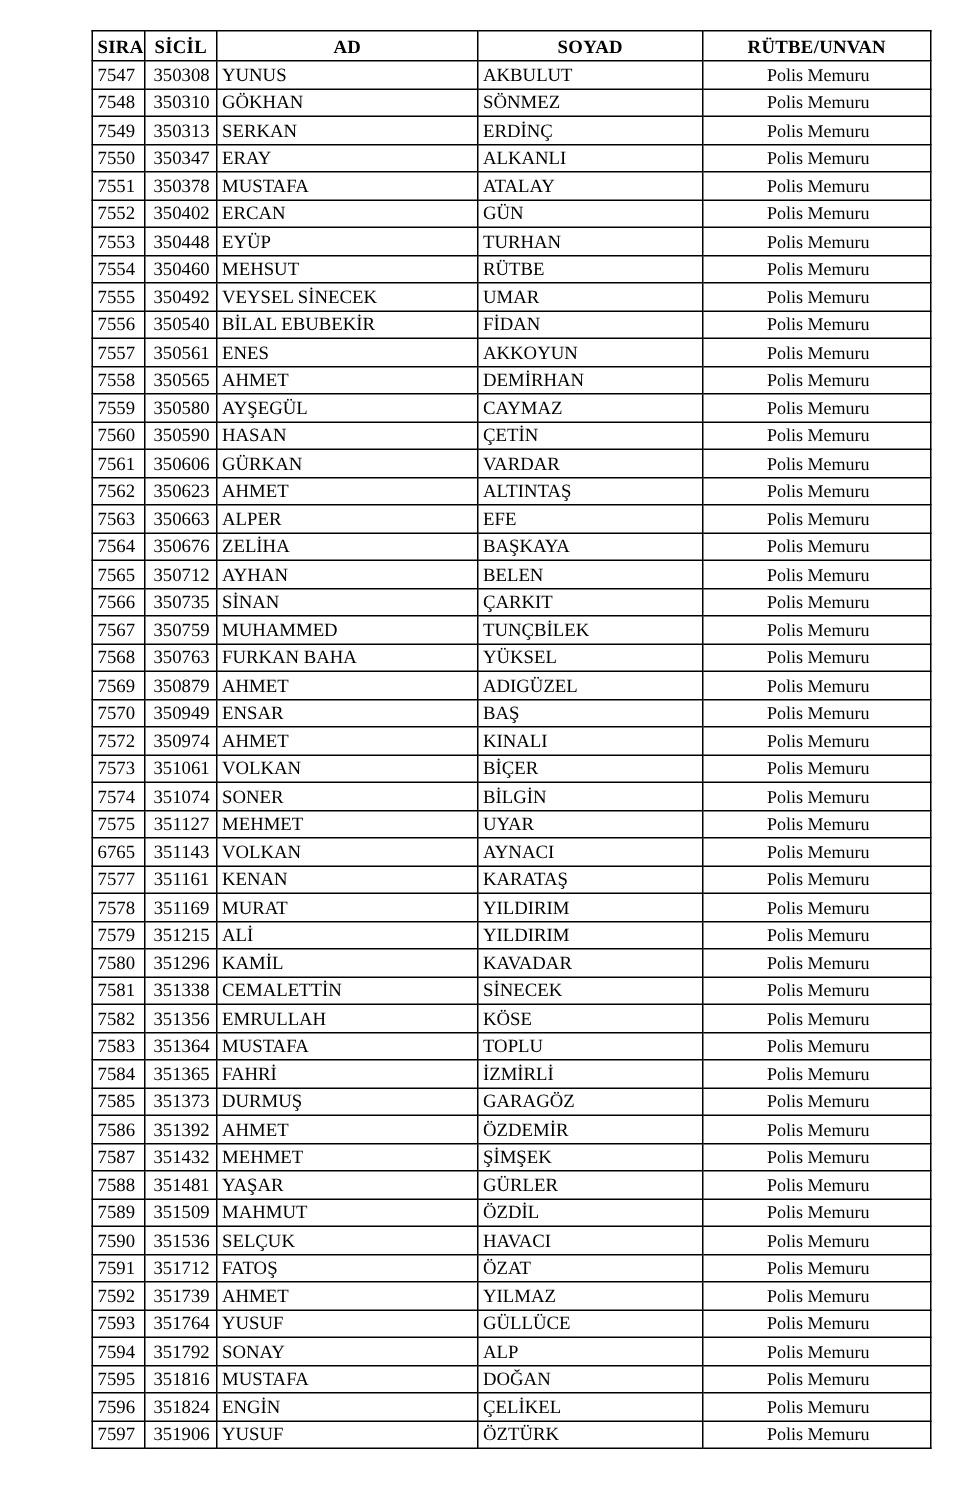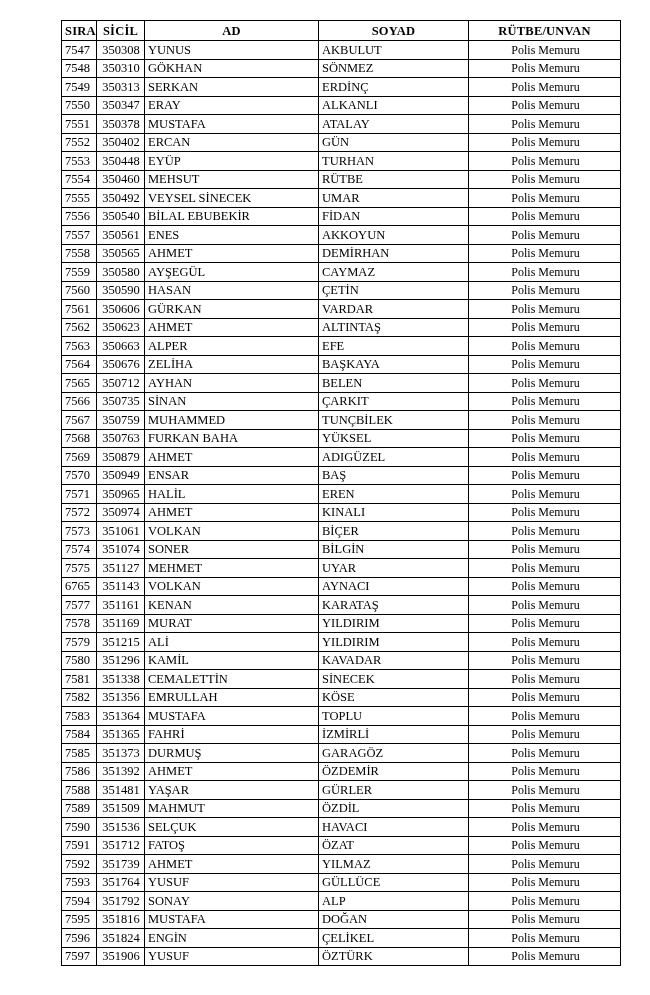--- a/index.html
+++ b/index.html
@@ -265,27 +265,20 @@
           <td class="cell-rutbe">Polis Memuru</td>
         </tr>
         <tr>
           <td class="cell-sira">7570</td>
           <td class="cell-sicil">350949</td>
           <td class="cell-ad">ENSAR</td>
           <td class="cell-soyad">BAŞ</td>
           <td class="cell-rutbe">Polis Memuru</td>
         </tr>
         <tr>
-          <td class="cell-sira">7571</td>
-          <td class="cell-sicil">350965</td>
-          <td class="cell-ad">HALİL</td>
-          <td class="cell-soyad">EREN</td>
-          <td class="cell-rutbe">Polis Memuru</td>
-        </tr>
-        <tr>
           <td class="cell-sira">7572</td>
           <td class="cell-sicil">350974</td>
           <td class="cell-ad">AHMET</td>
           <td class="cell-soyad">KINALI</td>
           <td class="cell-rutbe">Polis Memuru</td>
         </tr>
         <tr>
           <td class="cell-sira">7573</td>
           <td class="cell-sicil">351061</td>
           <td class="cell-ad">VOLKAN</td>
@@ -377,20 +370,27 @@
           <td class="cell-rutbe">Polis Memuru</td>
         </tr>
         <tr>
           <td class="cell-sira">7586</td>
           <td class="cell-sicil">351392</td>
           <td class="cell-ad">AHMET</td>
           <td class="cell-soyad">ÖZDEMİR</td>
           <td class="cell-rutbe">Polis Memuru</td>
         </tr>
         <tr>
+          <td class="cell-sira">7587</td>
+          <td class="cell-sicil">351432</td>
+          <td class="cell-ad">MEHMET</td>
+          <td class="cell-soyad">ŞİMŞEK</td>
+          <td class="cell-rutbe">Polis Memuru</td>
+        </tr>
+        <tr>
           <td class="cell-sira">7588</td>
           <td class="cell-sicil">351481</td>
           <td class="cell-ad">YAŞAR</td>
           <td class="cell-soyad">GÜRLER</td>
           <td class="cell-rutbe">Polis Memuru</td>
         </tr>
         <tr>
           <td class="cell-sira">7589</td>
           <td class="cell-sicil">351509</td>
           <td class="cell-ad">MAHMUT</td>

